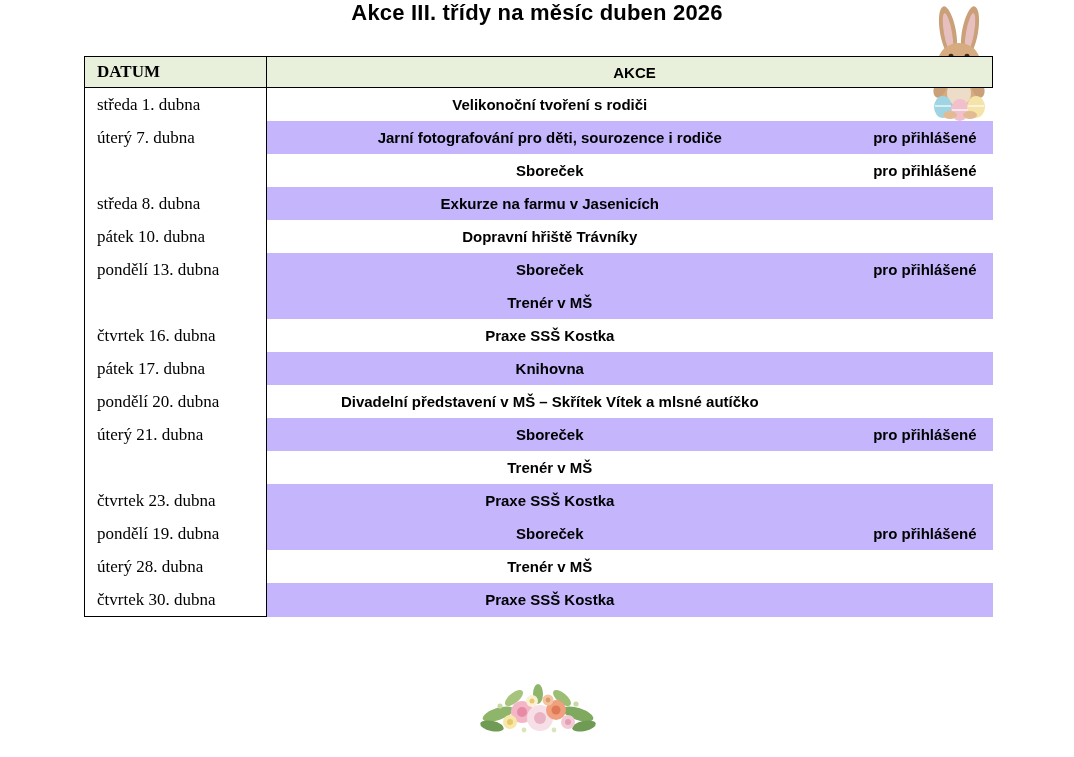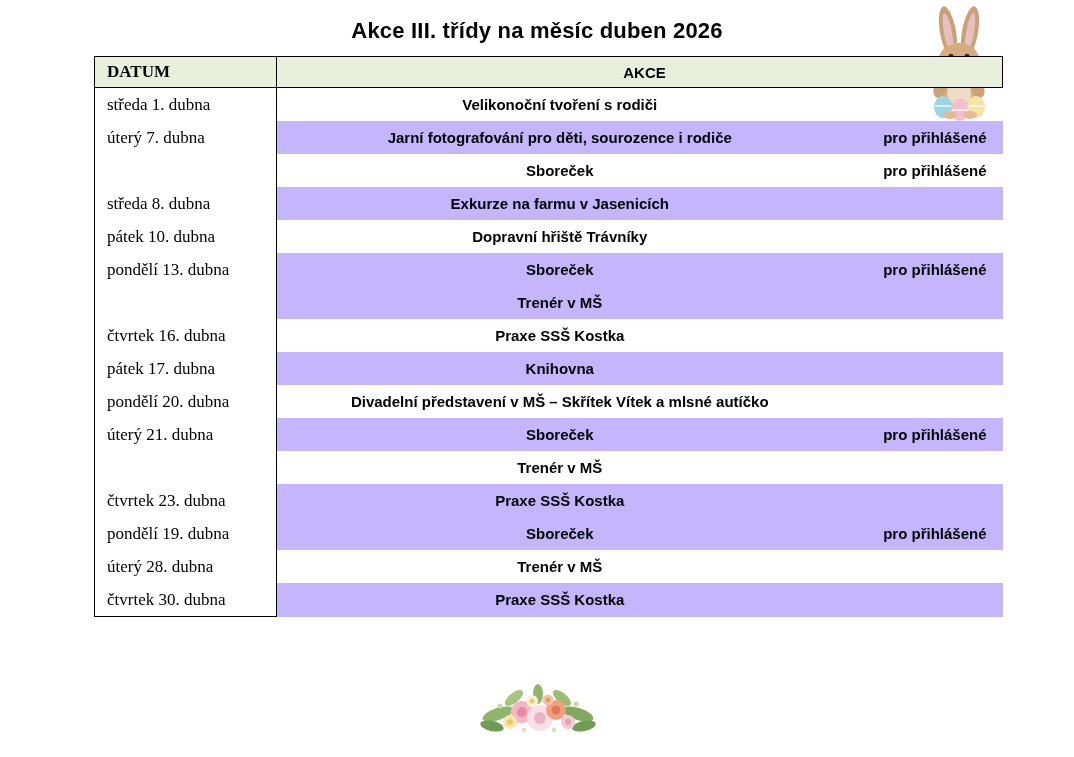--- a/index.html
+++ b/index.html
@@ -16,21 +16,21 @@
     overflow: hidden;
   }
   .page {
     position: relative;
     width: 1074px;
     height: 757px;
   }
   .title {
     position: absolute;
     left: 0;
-    top: 18px;
+    top: 0;
     width: 1074px;
     text-align: center;
     font-family: "Liberation Sans", sans-serif;
     font-weight: bold;
     font-size: 22px;
     letter-spacing: 0.2px;
   }
 
   
   .bunny {
@@ -45,21 +45,21 @@
   .flowers {
     position: absolute;
     left: 476px;
     top: 684px;
     width: 124px;
     height: 56px;
   }
 
   .table-wrap {
     position: absolute;
-    left: 94px;
+    left: 84px;
     top: 56px;
     width: 908px;
   }
   table.schedule {
     border-collapse: collapse;
     width: 908px;
     table-layout: fixed;
   }
   table.schedule td {
     padding: 0;

